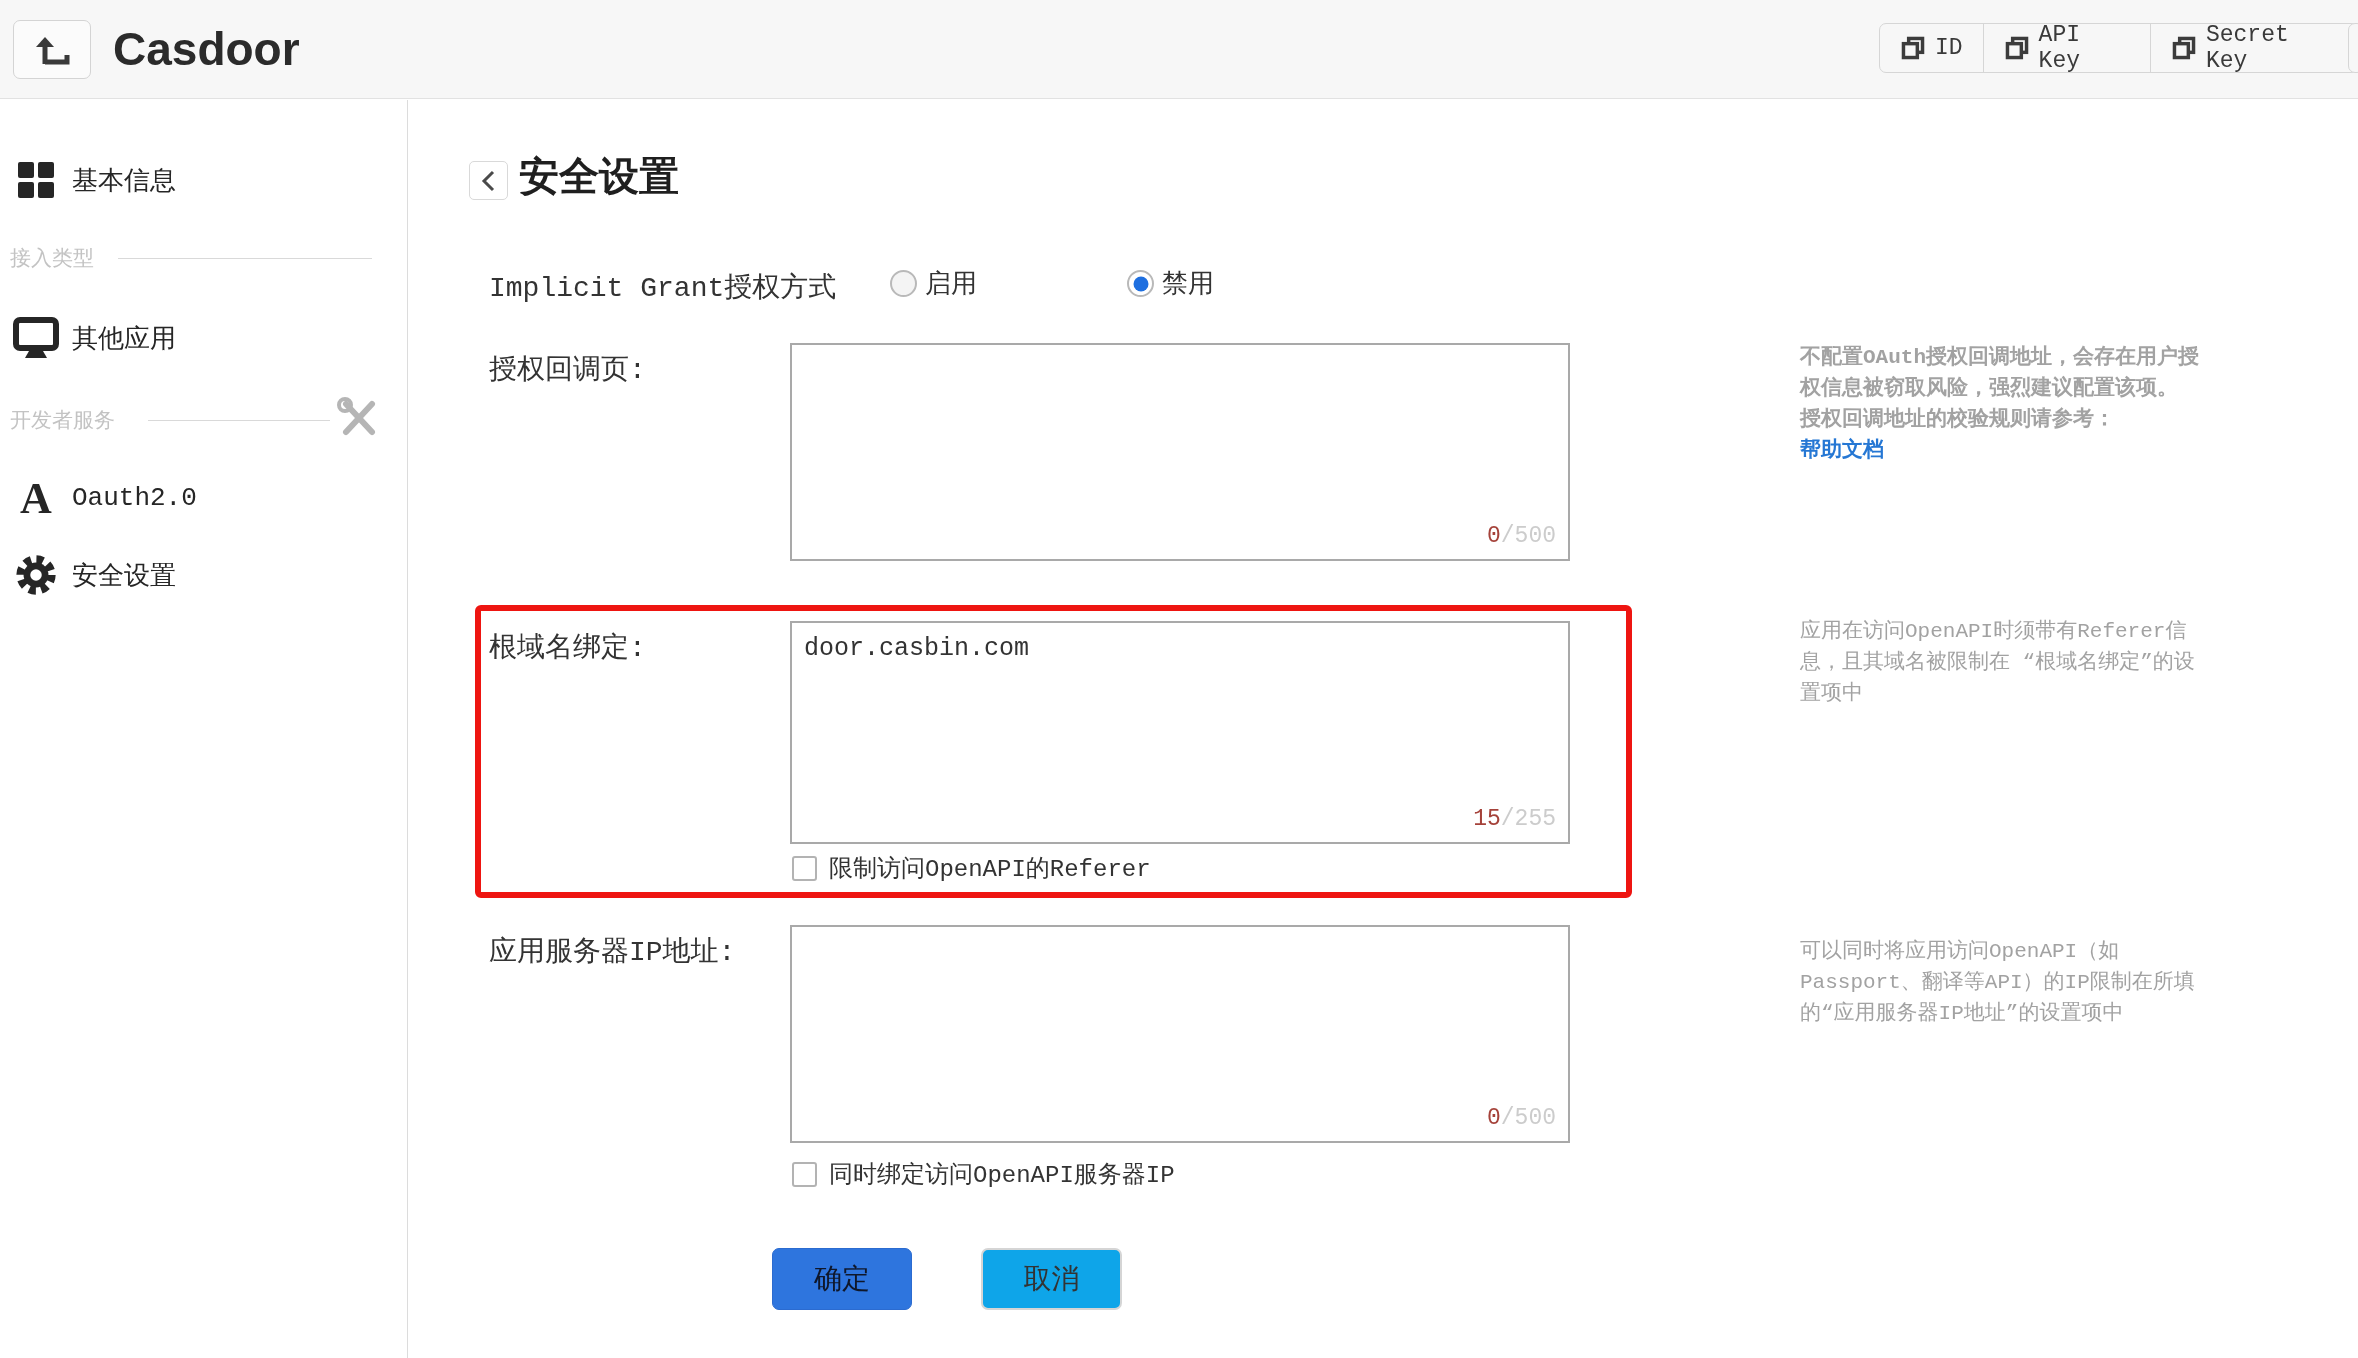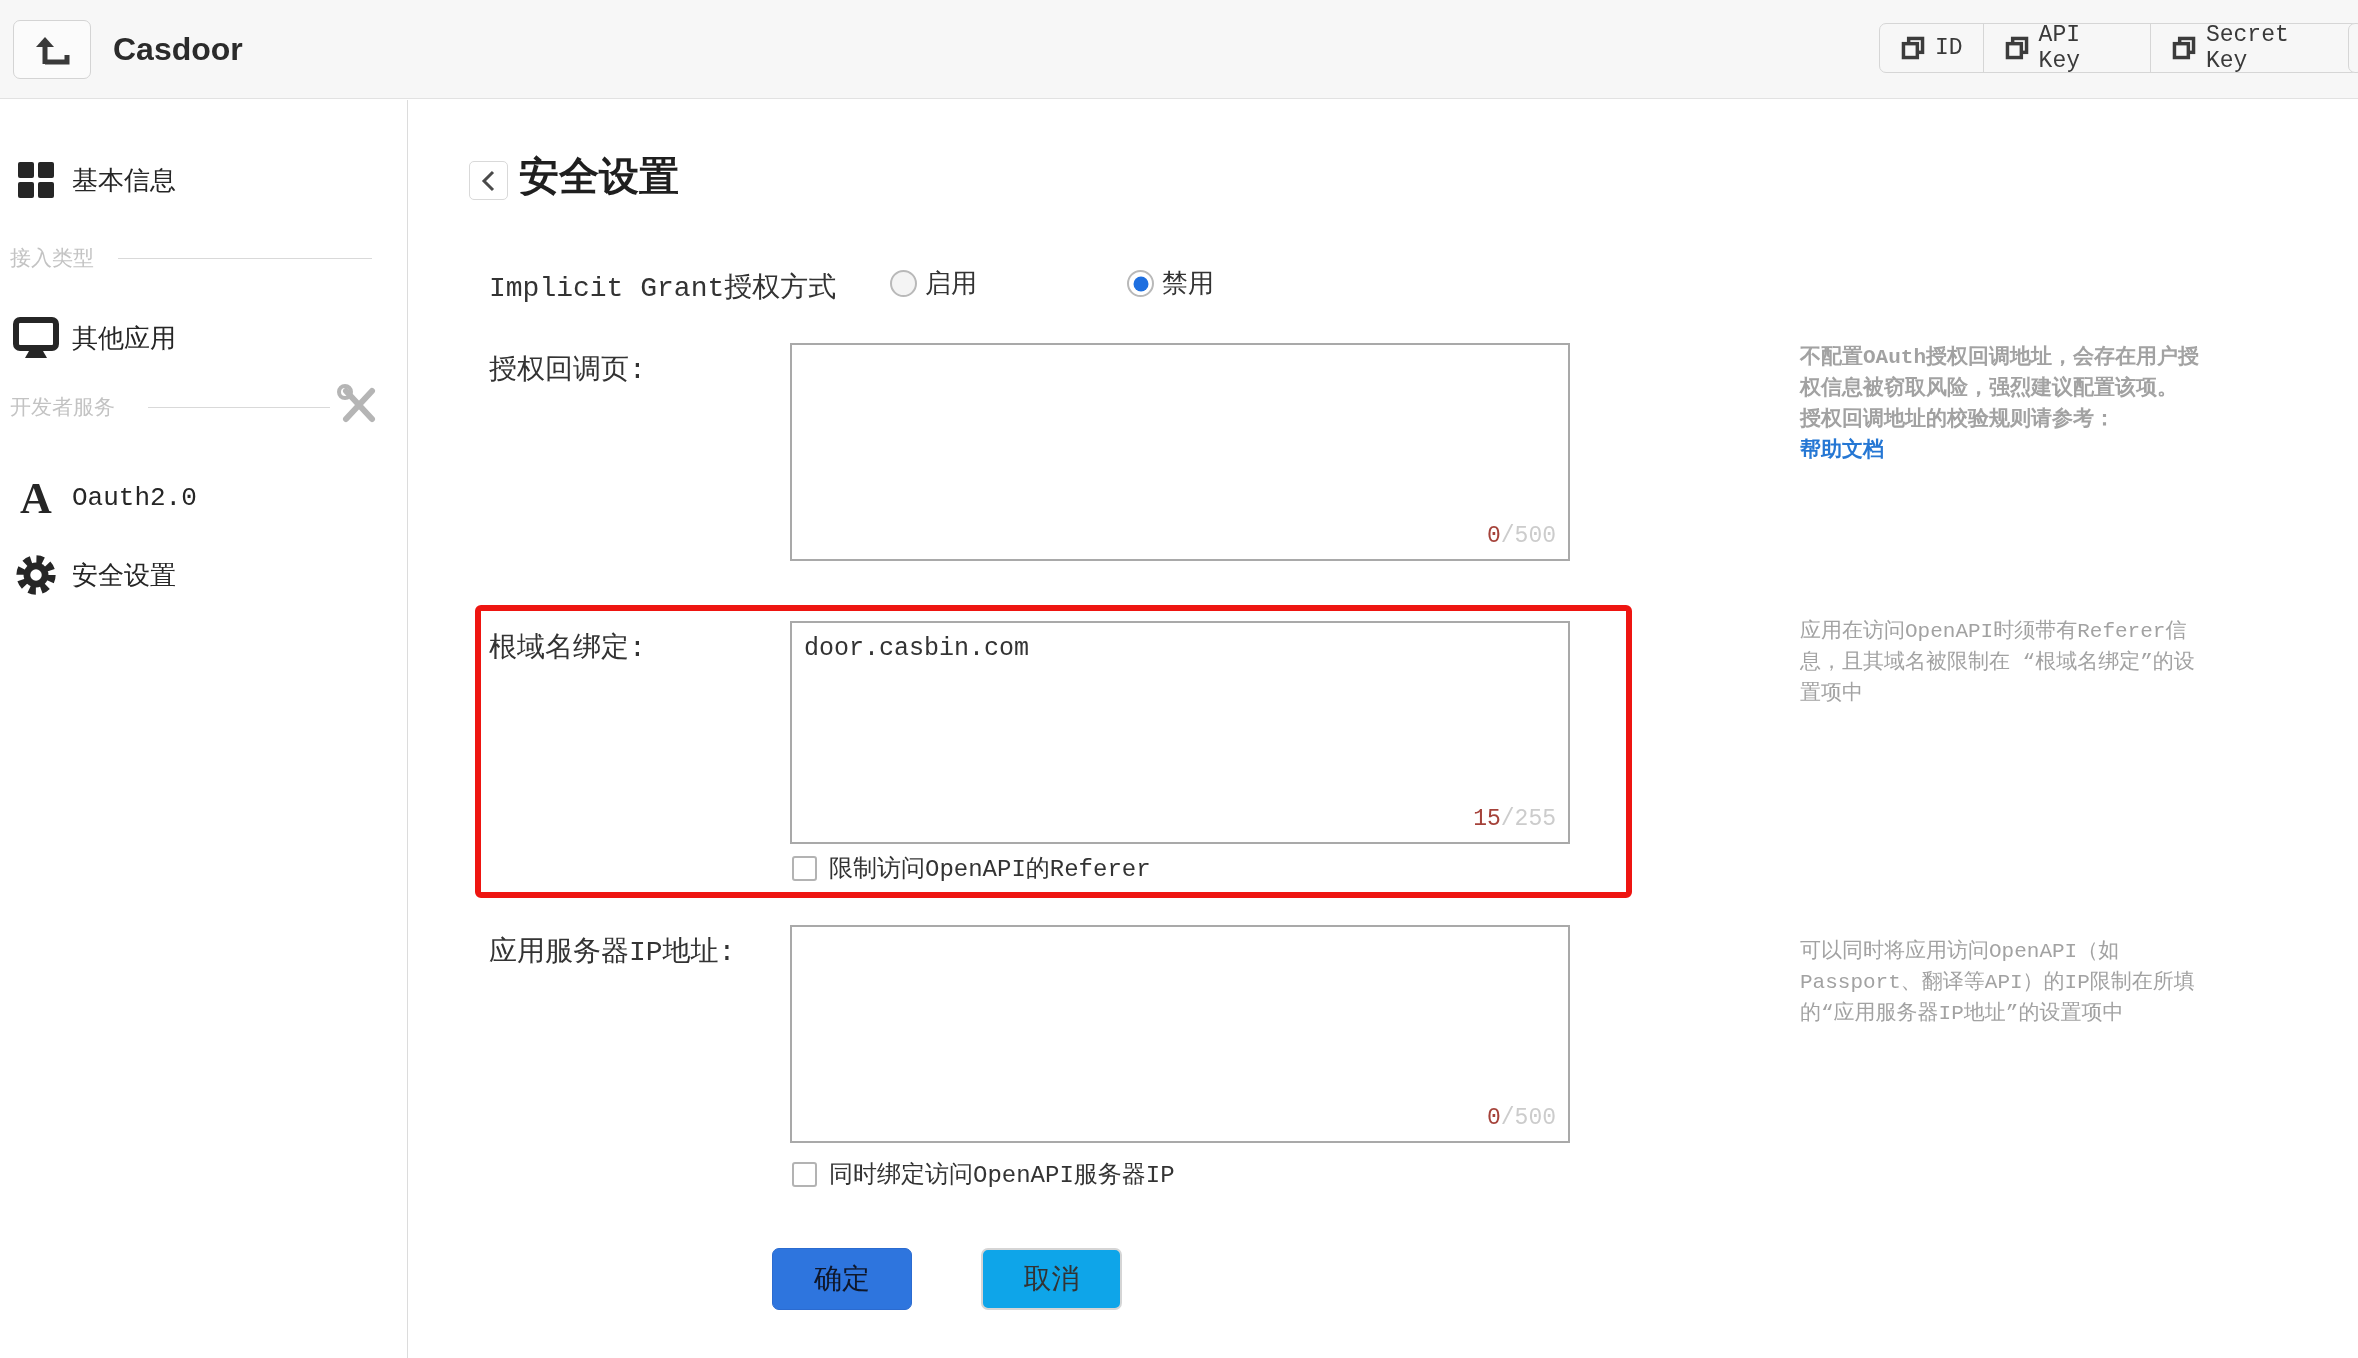--- a/index.html
+++ b/index.html
@@ -6,21 +6,21 @@
   html,body { width:2358px; height:1358px; overflow:hidden; background:#ffffff;
               font-family:"Liberation Mono","DejaVu Sans Mono",monospace; }
 
   
   .header { position:absolute; left:0; top:0; width:2358px; height:99px;
             background:#f7f7f7; border-bottom:1px solid #e2e2e2; }
   .hdr-back-btn { position:absolute; left:13px; top:20px; width:78px; height:59px;
                   background:#fbfbfb; border:1px solid #d4d4d4; border-radius:7px;
                   display:flex; align-items:center; justify-content:center; cursor:pointer; }
   .app-title { position:absolute; left:113px; top:24px; font-family:"Liberation Sans",sans-serif;
-               font-weight:bold; font-size:32px; color:#2b2b2b; line-height:50px; }
+               font-weight:bold; font-size:46px; color:#2b2b2b; line-height:50px; }
   .hdr-group { position:absolute; left:1879px; top:23px; height:50px; display:flex;
                border:1px solid #d6d6d6; border-radius:7px; background:#f7f7f7; }
   .hdr-copy-btn { display:flex; align-items:center; justify-content:center; gap:9px;
                   padding:0 20px; font-size:23px; color:#3a3a3a; cursor:pointer;
                   border-right:1px solid #d6d6d6; }
   .hdr-copy-btn:last-child { border-right:none; }
   .hdr-frag { position:absolute; left:2348px; top:23px; width:16px; height:50px;
               border:1px solid #d6d6d6; border-radius:7px; background:#f7f7f7; }
 
   
@@ -159,21 +159,21 @@
   <div class="side-item" style="top:210px;">
     <span class="icon-box">
       <svg width="46" height="42" viewBox="0 0 46 42">
         <rect x="3" y="3" width="40" height="28" rx="4" fill="none" stroke="#262626" stroke-width="6"></rect>
         <path d="M16 34 L30 34 L34 41 L12 41 Z" fill="#262626"></path>
       </svg>
     </span>
     <span class="side-label">其他应用</span>
   </div>
 
-  <div class="side-divider" style="top:291px;">
+  <div class="side-divider" style="top:304px;">
     <span class="div-label">开发者服务</span>
     <span class="div-line" style="left:148px; width:182px;"></span>
     <span style="position:absolute; left:336px; top:-8px;">
       <svg width="44" height="44" viewBox="0 0 44 44">
         <line x1="10" y1="36" x2="36" y2="8" stroke="#b5b5b5" stroke-width="6" stroke-linecap="round"></line>
         <line x1="10" y1="8" x2="36" y2="36" stroke="#b5b5b5" stroke-width="6" stroke-linecap="round"></line>
         <circle cx="9" cy="9" r="6" fill="none" stroke="#b5b5b5" stroke-width="4"></circle>
       </svg>
     </span>
   </div>

